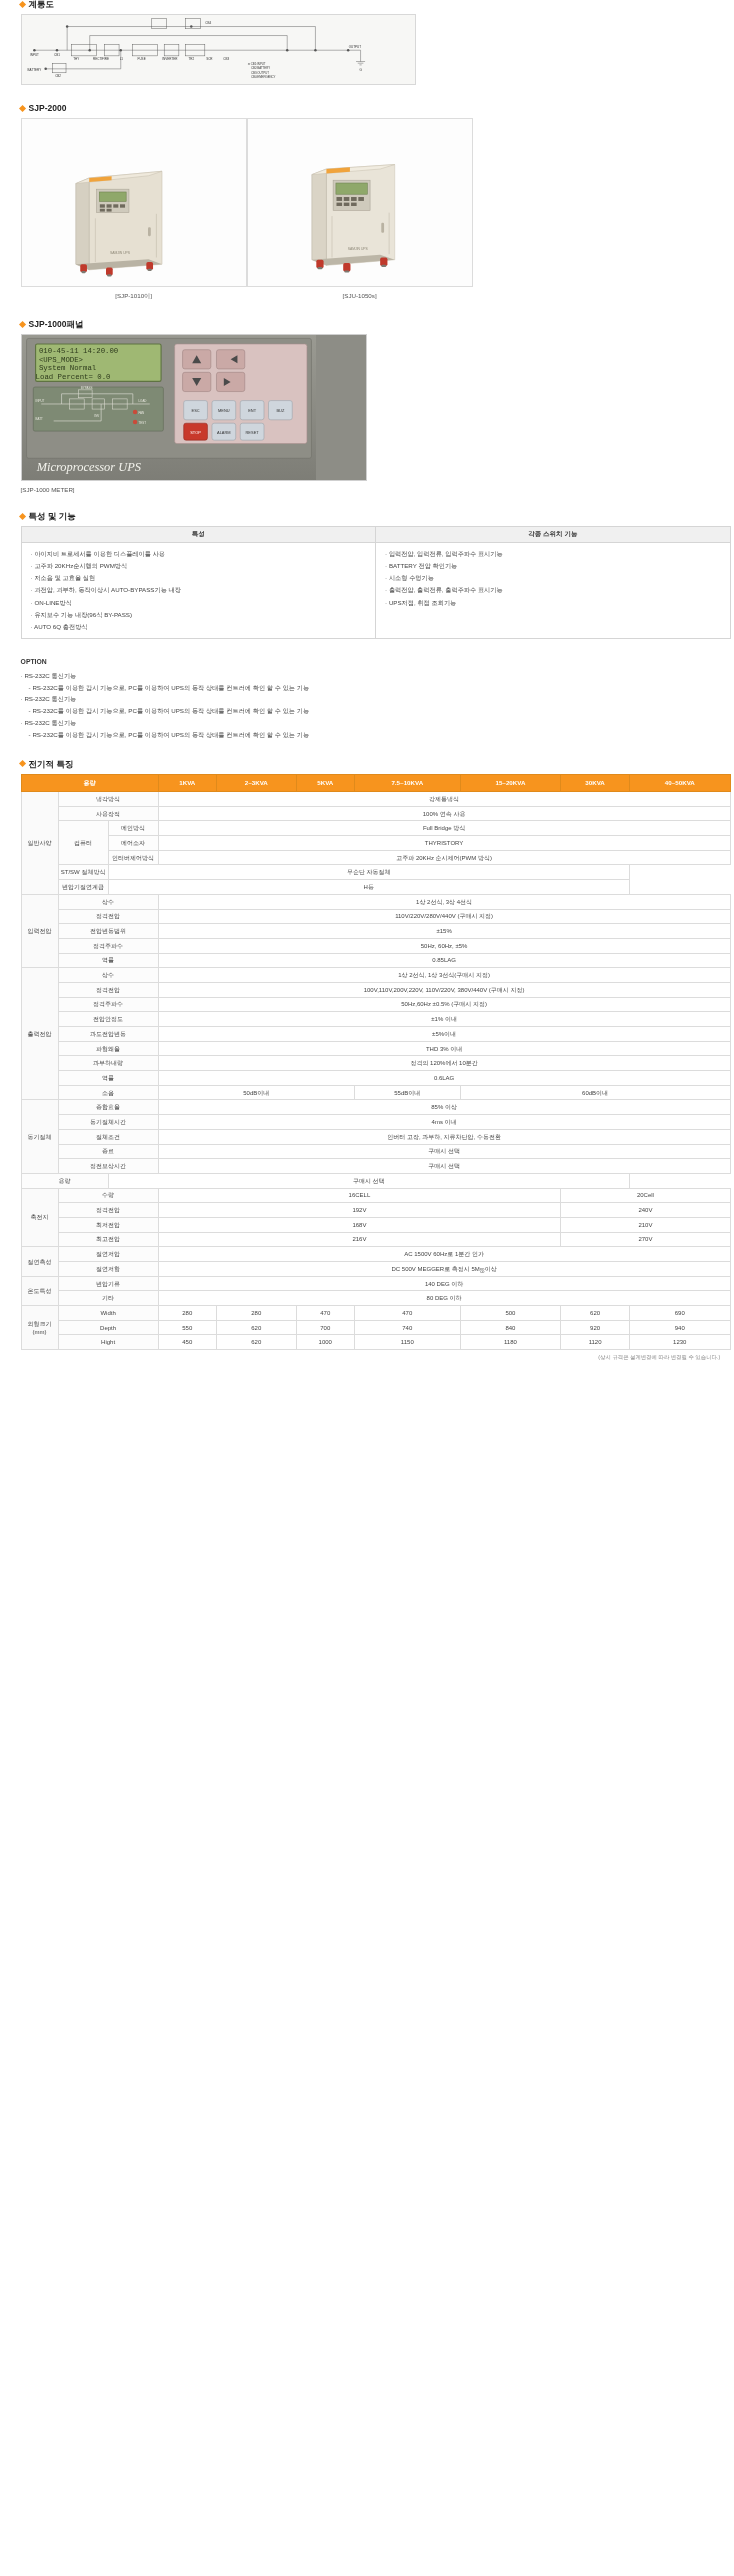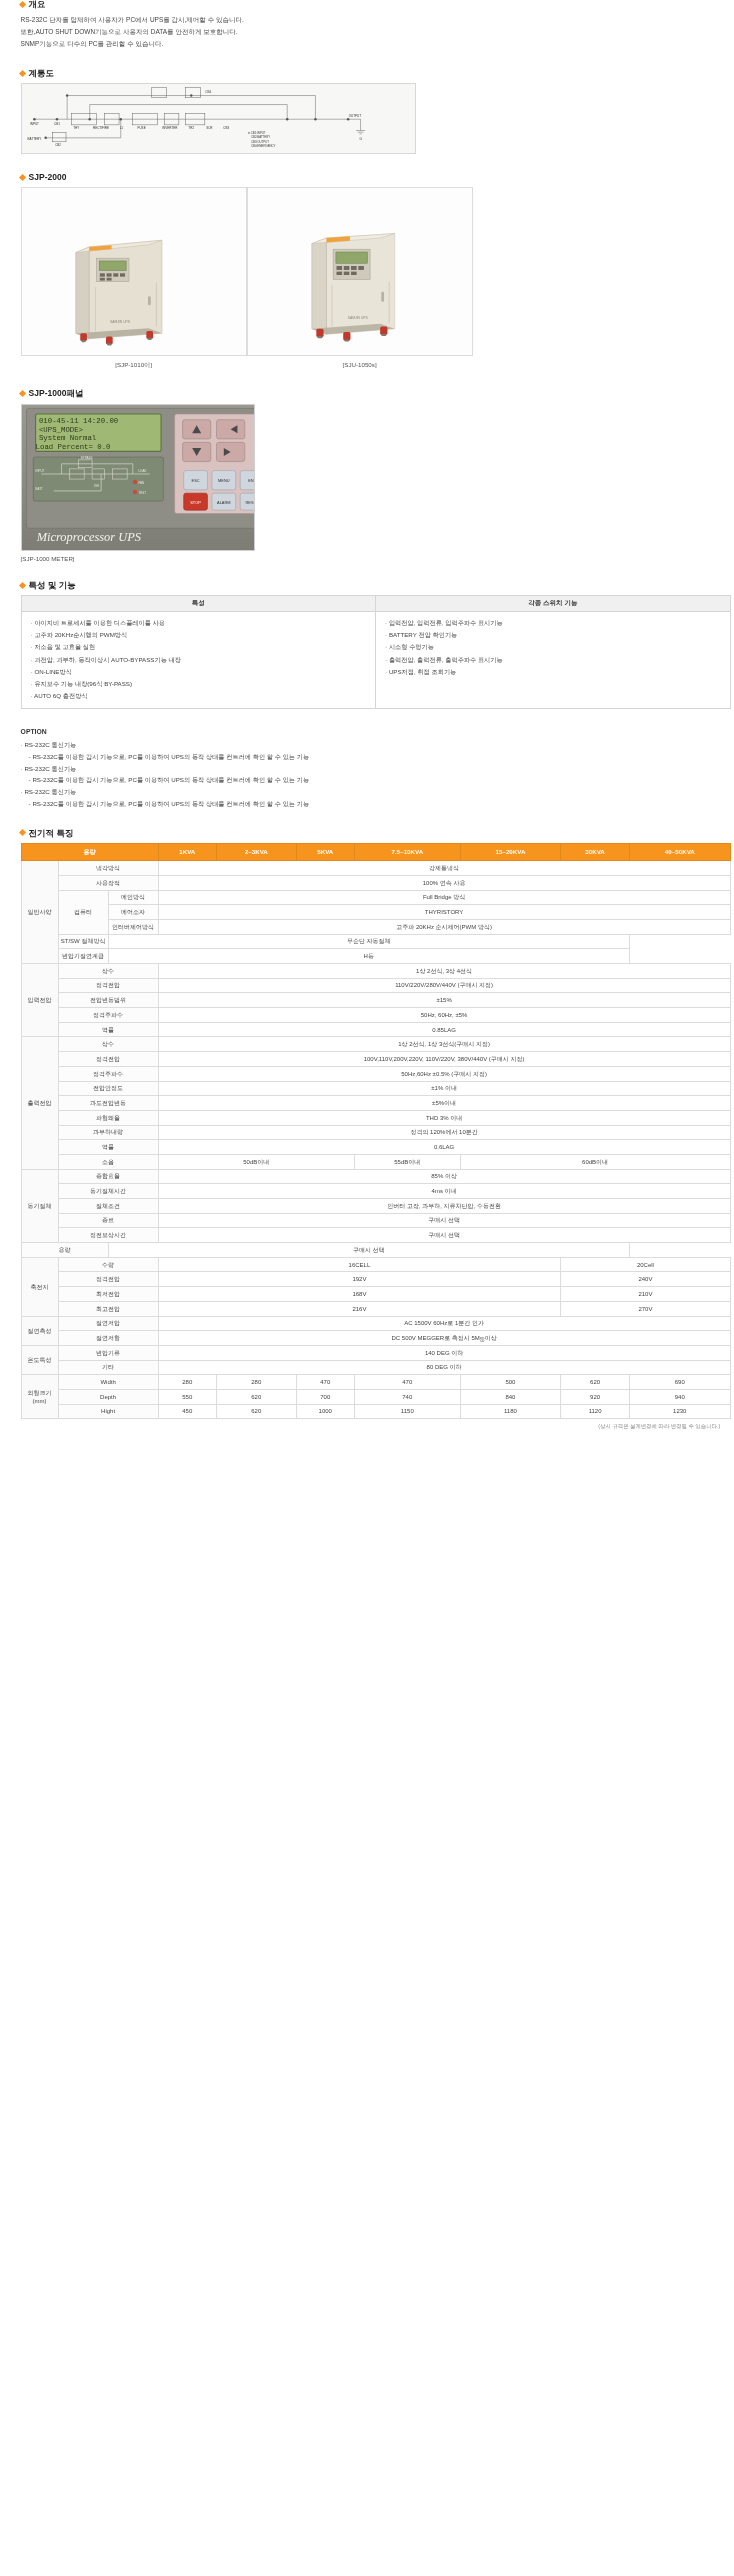--- a/index.html
+++ b/index.html
@@ -43,21 +43,21 @@
   .prod-cell { width: 226px; }
   .prod-frame {
     width: 226px; height: 169px; border: 0.6px solid #dcdcdc;
     background: #fdfdfd; display: flex; align-items: flex-end; justify-content: center;
     position: relative; overflow: hidden;
   }
   .prod-cap { text-align: center; font-size: 6.2px; color: #555; padding-top: 5.1px; }
 
   
   .panel-frame {
-    width: 234px; height: 147px; border: 0.6px solid #cfcfcf;
+    width: 346px; height: 147px; border: 0.6px solid #cfcfcf;
     background: #8d8d86; position: relative; overflow: hidden;
     margin-left: 1.1px;
   }
   .panel-cap { font-size: 6.2px; color: #555; padding-top: 4.5px; margin-left: 1.1px; }
 
   
   table.feat {
     width: 710px; border-collapse: collapse; margin-left: 1.1px;
     font-size: 6.2px;
   }
@@ -97,31 +97,20 @@
   table.spec td.lbl3 { background: #fdfdfd; width: 50px; }
   table.spec td.val { background: #ffffff; }
   .footnote { text-align: right; font-size: 5.4px; color: #888; padding-top: 3.4px; padding-right: 2.3px; }
 </style>
 </head>
 <body>
 
 <div class="page">
  <div class="inner">
 
-  <div class="block">
-    <div class="sec-head">
-      <span class="bullet"></span>
-      <span class="txt">개요</span>
-    </div>
-    <div class="intro">
-      <div>RS-232C 단자를 탑재하여 사용자가 PC에서 UPS를 감시,제어할 수 있습니다.</div>
-      <div>또한,AUTO SHUT DOWN기능으로 사용자의 DATA를 안전하게 보호합니다.</div>
-      <div>SNMP기능으로 다수의 PC를 관리할 수 있습니다.</div>
-    </div>
-  </div>
 
   <div class="block">
     <div class="sec-head">
       <span class="bullet"></span>
       <span class="txt">계통도</span>
     </div>
     <div class="diagram-box">
       <svg width="395" height="71" viewBox="0 0 700 125">
         <g stroke="#555" stroke-width="0.8" fill="none">
 

